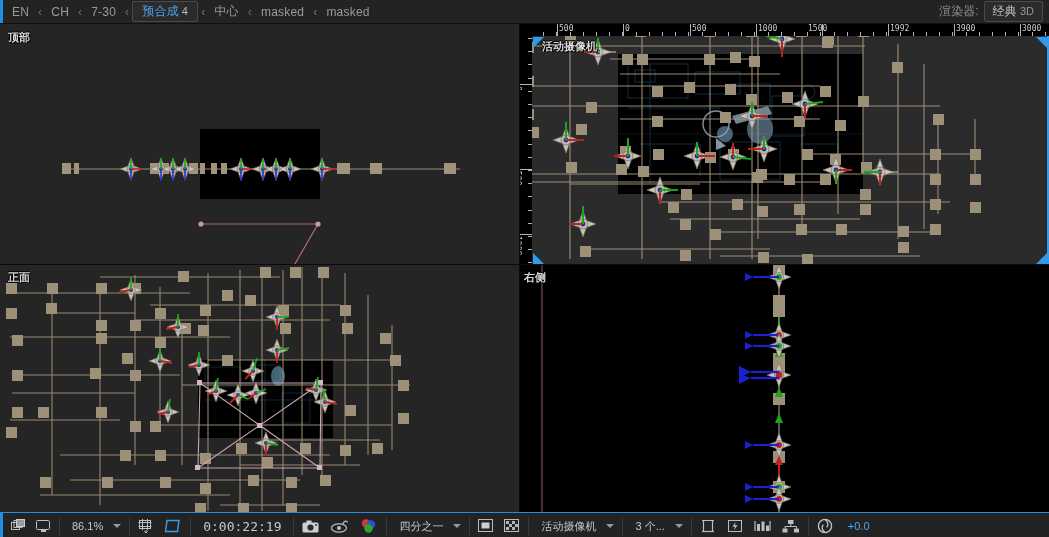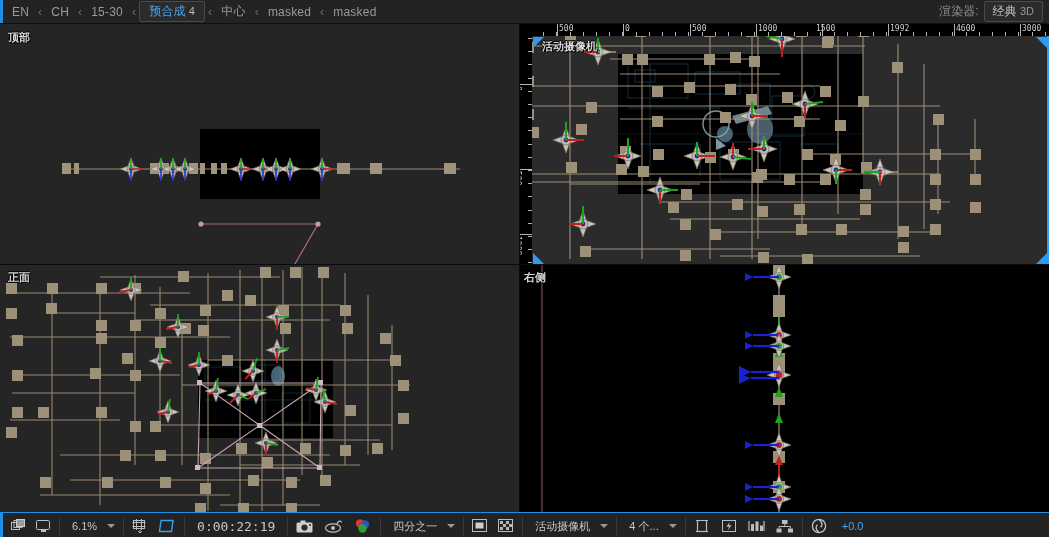--- a/index.html
+++ b/index.html
@@ -144,21 +144,21 @@
 
 <div id="app">
 
   <div id="topbar">
     <div class="leftrail"></div>
 
     <span class="crumb">EN</span>
     <span class="crumb sep">‹</span>
     <span class="crumb">CH</span>
     <span class="crumb sep">‹</span>
-    <span class="crumb">15-30</span>
+    <span class="crumb">7-30</span>
     <span class="crumb sep">‹</span>
     <span class="crumb active"><span>预合成</span><span class="num">4</span></span>
     <span class="crumb sep">‹</span>
     <span class="crumb">中心</span>
     <span class="crumb sep">‹</span>
     <span class="crumb">masked</span>
     <span class="crumb sep">‹</span>
     <span class="crumb">masked</span>
 
     <div class="right">
@@ -525,25 +525,25 @@
       <div class="ruler-h" id="ruler-h">
           <div class="rtick" style="left: 37px; top: 0px; width: 1px; height: 12px;"></div>
           <div class="rlab" style="left: 39px; top: 1px;">500</div>
           <div class="rtick" style="left: 103px; top: 0px; width: 1px; height: 12px;"></div>
           <div class="rlab" style="left: 105px; top: 1px;">0</div>
           <div class="rtick" style="left: 170px; top: 0px; width: 1px; height: 12px;"></div>
           <div class="rlab" style="left: 172px; top: 1px;">500</div>
           <div class="rtick" style="left: 236px; top: 0px; width: 1px; height: 12px;"></div>
           <div class="rlab" style="left: 238px; top: 1px;">1000</div>
           <div class="rtick" style="left: 302px; top: 0px; width: 1px; height: 12px;"></div>
-          <div class="rlab" style="left: 296px; top: 1px; text-align: right;">1500</div>
+          <div class="rlab" style="left: 288px; top: 1px; text-align: right;">1500</div>
           <div class="rtick" style="left: 368px; top: 0px; width: 1px; height: 12px;"></div>
           <div class="rlab" style="left: 370px; top: 1px;">1992</div>
           <div class="rtick" style="left: 434px; top: 0px; width: 1px; height: 12px;"></div>
-          <div class="rlab" style="left: 436px; top: 1px;">4600</div>
+          <div class="rlab" style="left: 436px; top: 1px;">3900</div>
           <div class="rtick" style="left: 500px; top: 0px; width: 1px; height: 12px;"></div>
           <div class="rlab" style="left: 502px; top: 1px;">3000</div>
           <div class="rtick" style="left: 10px; top: 8px; width: 1px; height: 4px;"></div>
           <div class="rtick" style="left: 23px; top: 8px; width: 1px; height: 4px;"></div>
           <div class="rtick" style="left: 36px; top: 8px; width: 1px; height: 4px;"></div>
           <div class="rtick" style="left: 50px; top: 8px; width: 1px; height: 4px;"></div>
           <div class="rtick" style="left: 63px; top: 8px; width: 1px; height: 4px;"></div>
           <div class="rtick" style="left: 76px; top: 8px; width: 1px; height: 4px;"></div>
           <div class="rtick" style="left: 89px; top: 8px; width: 1px; height: 4px;"></div>
           <div class="rtick" style="left: 102px; top: 8px; width: 1px; height: 4px;"></div>
@@ -961,21 +961,21 @@
     <div class="tb-item">
       <svg width="15" height="14" viewBox="0 0 15 14">
         <rect x="0.5" y="1.5" width="13" height="9" rx="1" fill="none" stroke="#c0c0c0"></rect>
         <rect x="5" y="11" width="5" height="2" fill="#c0c0c0"></rect>
       </svg>
     </div>
 
     <div class="tb-sep"></div>
 
     <div class="tb-item">
-      <span class="tb-val">6.1%</span>
+      <span class="tb-val">86.1%</span>
       <span class="caret"></span>
     </div>
 
     <div class="tb-sep"></div>
 
     <div class="tb-item">
       <svg width="16" height="16" viewBox="0 0 16 16">
         <rect x="1.5" y="2.5" width="11" height="8" fill="none" stroke="#bdbdbd"></rect>
         <line x1="0.5" y1="4.5" x2="13.5" y2="4.5" stroke="#bdbdbd"></line>
         <line x1="0.5" y1="8.5" x2="13.5" y2="8.5" stroke="#bdbdbd"></line>
@@ -1057,21 +1057,21 @@
     <div class="tb-sep"></div>
 
     <div class="tb-item">
       <span class="tb-val">活动摄像机</span>
       <span class="caret"></span>
     </div>
 
     <div class="tb-sep"></div>
 
     <div class="tb-item">
-      <span class="tb-val">4 个...</span>
+      <span class="tb-val">3 个...</span>
       <span class="caret"></span>
     </div>
 
     <div class="tb-sep"></div>
 
     <div class="tb-item">
       <svg width="17" height="15" viewBox="0 0 17 15">
         <path d="M2,1.5 L14,1.5 M3.5,1.5 L3.5,12 M12.5,1.5 L12.5,12" fill="none" stroke="#bdbdbd" stroke-width="1.2"></path>
         <path d="M2,12.5 L14,12.5" stroke="#bdbdbd" stroke-width="1.2"></path>
       </svg>

